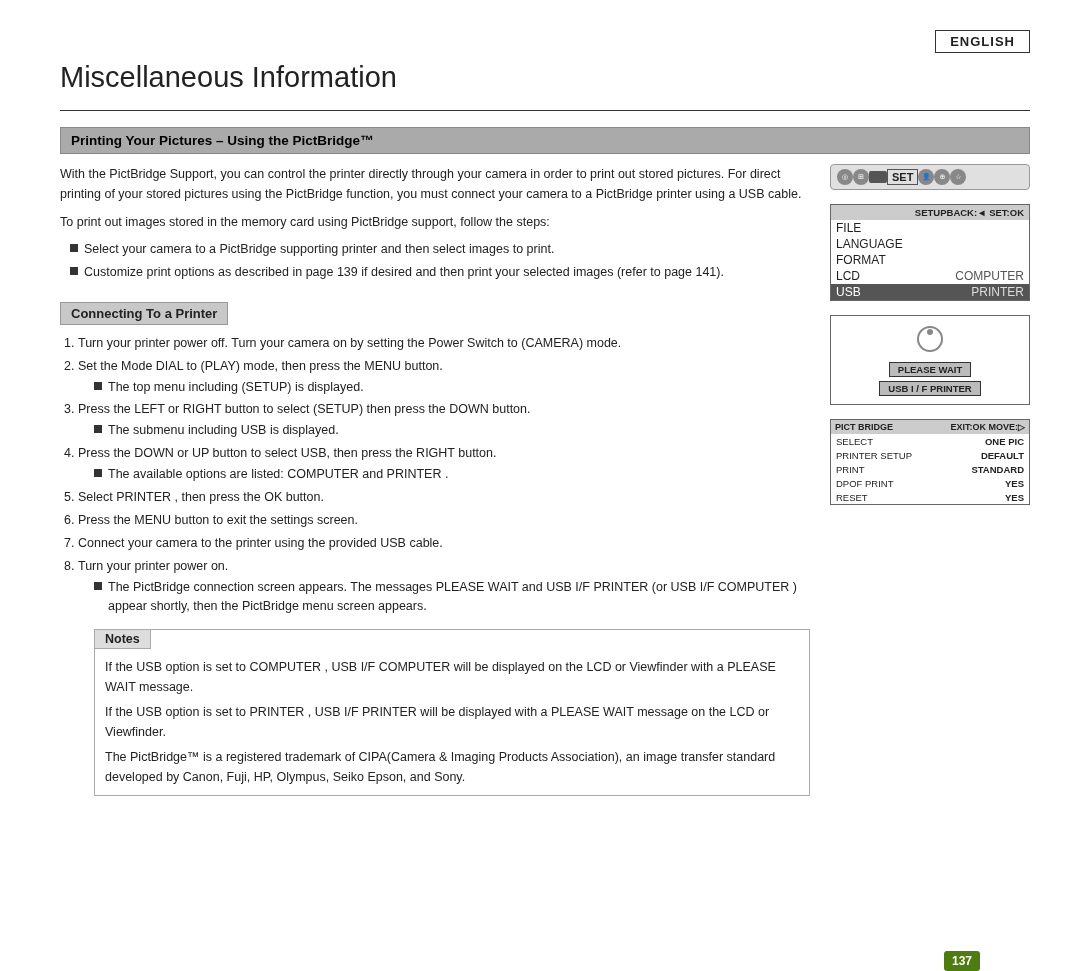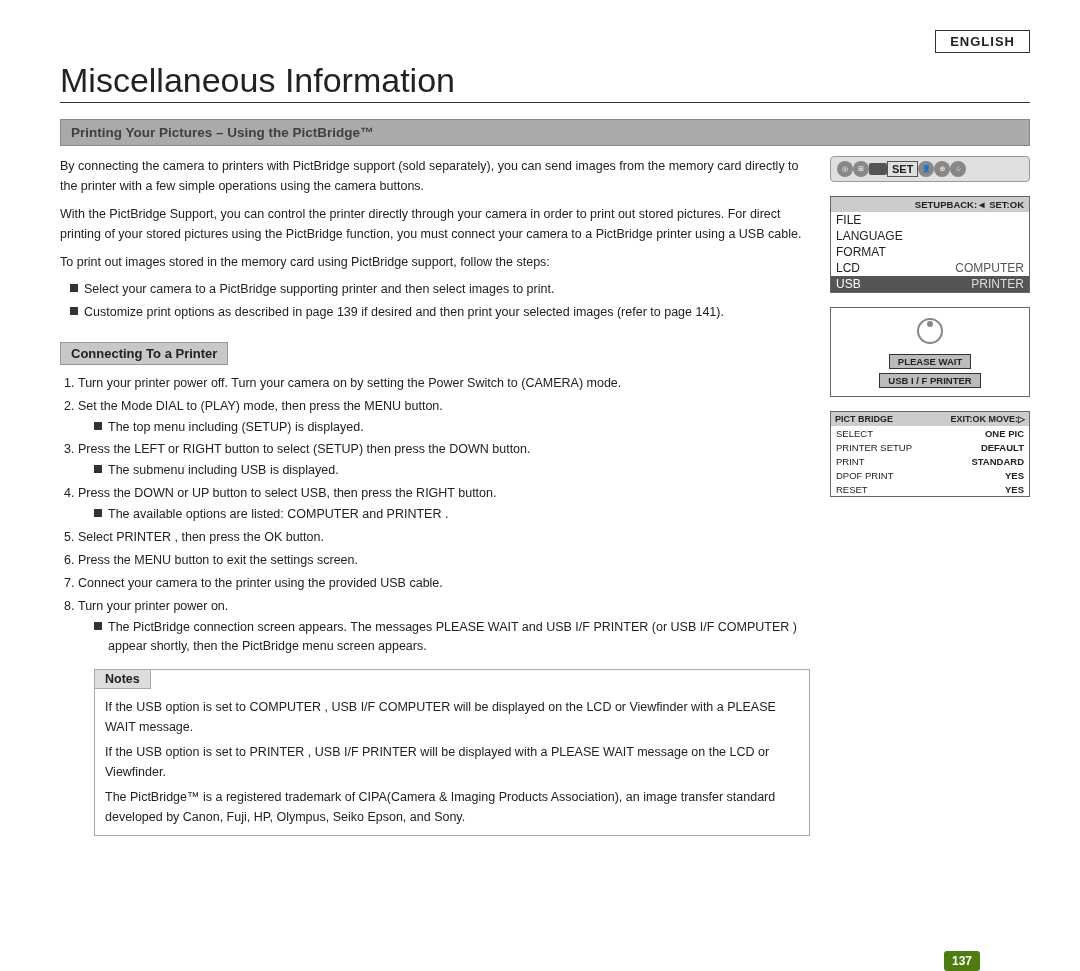--- a/index.html
+++ b/index.html
@@ -17,31 +17,31 @@
       float: right;
       border: 1.5px solid #333;
       padding: 3px 14px;
       font-weight: bold;
       font-size: 13px;
       letter-spacing: 1px;
       margin-bottom: 8px;
     }
 
     .page-title {
-      font-size: 34px;
+      font-size: 29px;
       font-weight: normal;
       border-bottom: 1.5px solid #333;
-      padding-bottom: 2px;
+      padding-bottom: 16px;
       margin-bottom: 16px;
       clear: both;
     }
 
     .section-header {
       background: #aaa;
-      color: #404040;
+      color: #000000;
       font-weight: bold;
       font-size: 13.5px;
       padding: 5px 10px;
       margin-bottom: 10px;
       border: 1px solid #888;
     }
 
     .main-content {
       display: flex;
       gap: 20px;
@@ -306,21 +306,20 @@
 
   <h1 class="page-title">Miscellaneous Information</h1>
 
   <div class="section-header">
     <span>Printing Your Pictures – Using the PictBridge™</span>
   </div>
 
   <div class="main-content">
     <div class="text-column">
 
-      <p class="intro-text">By connecting the camera to printers with PictBridge support (sold separately), you can send images from the memory card directly to the printer with a few simple operations using the camera buttons.</p>
       <p class="intro-text">With the PictBridge Support, you can control the printer directly through your camera in order to print out stored pictures. For direct printing of your stored pictures using the PictBridge function, you must connect your camera to a PictBridge printer using a USB cable.</p>
       <p class="intro-text">To print out images stored in the memory card using PictBridge support, follow the steps:</p>
 
       <div class="bullet-list">
         <div class="bullet-item">
           <div class="bullet-square"></div>
           <span>Select your camera to a PictBridge supporting printer and then select images to print.</span>
         </div>
         <div class="bullet-item">
           <div class="bullet-square"></div>

